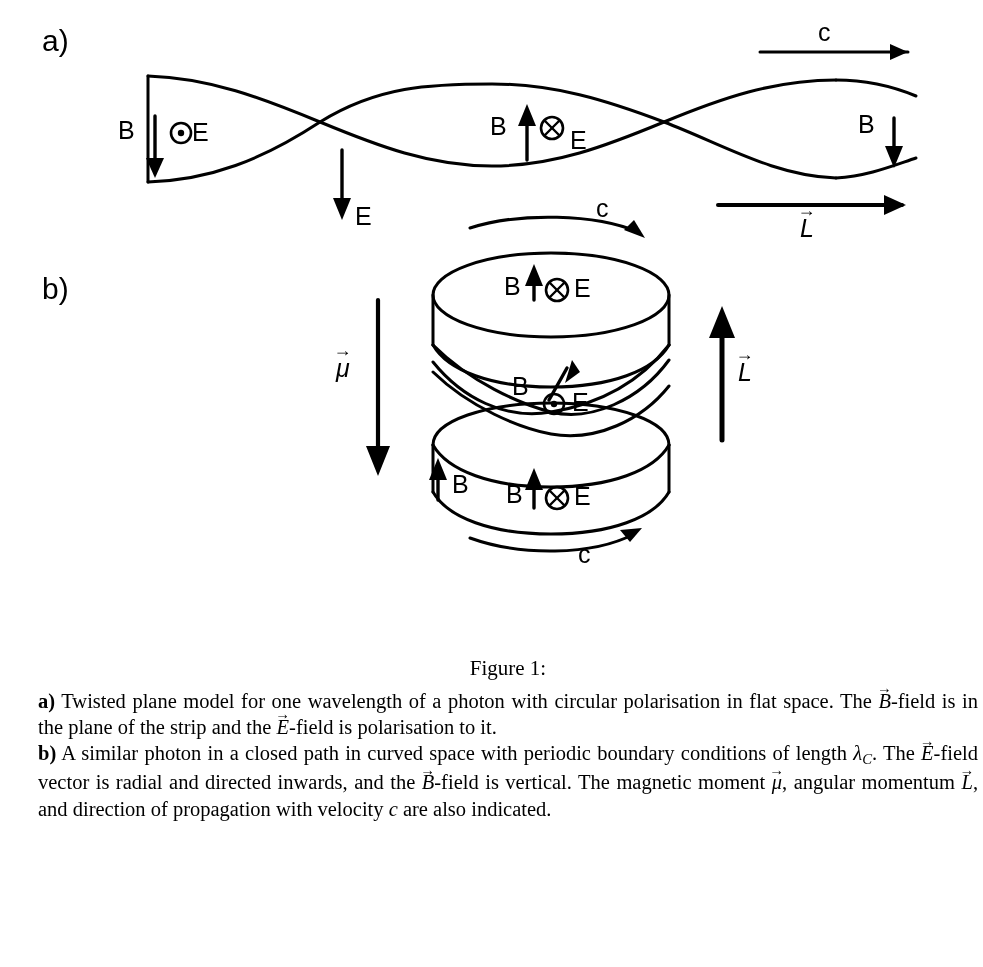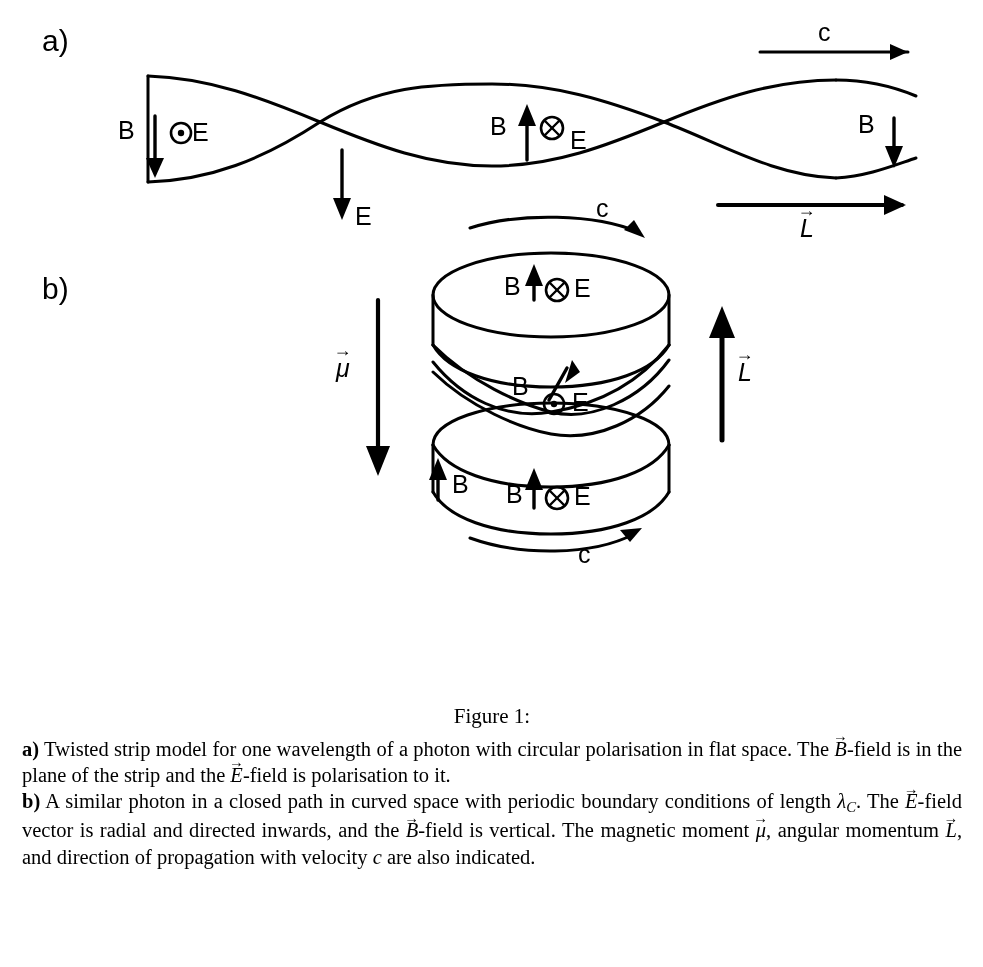--- a/index.html
+++ b/index.html
@@ -40,28 +40,27 @@
   .fig-text {
     position: absolute;
     font-family: "Liberation Sans", sans-serif;
     font-size: 25px;
     white-space: nowrap;
     line-height: 1;
   }
 
   #caption {
     position: absolute;
-    left: 22px;
+    left: 38px;
     top: 655px;
     width: 940px;
     font-family: "Liberation Serif", serif;
     font-size: 20.5px;
     line-height: 1.28;
     text-align: justify;
-    margin-top: 48px;
   }
   #caption-title {
     text-align: center;
     font-size: 21px;
     margin-bottom: 6px;
   }
   #caption p {
     margin: 0;
     text-indent: 0;
   }
@@ -220,18 +219,18 @@
 
   <div class="fig-text" style="left:452px; top:472px;">B</div>
   <div class="fig-text" style="left:506px; top:482px;">B</div>
   <div class="fig-text" style="left:574px; top:484px;">E</div>
 
 </div>
 
 <div id="caption">
   <div id="caption-title">Figure 1:</div>
   <p>
-    <span class="bold">a)</span><span> Twisted strip model for one wavelength of a photon with circular polarisation in flat space. The </span><span class="vecsym">B</span><span>-field is in the plane of the strip and the </span><span class="vecsym">E</span><span>-field is polarisation to it.</span>
+    <span class="bold">a)</span><span> Twisted plane model for one wavelength of a photon with circular polarisation in flat space. The </span><span class="vecsym">B</span><span>-field is in the plane of the strip and the </span><span class="vecsym">E</span><span>-field is polarisation to it.</span>
   </p>
   <p>
     <span class="bold">b)</span><span> A similar photon in a closed path in curved space with periodic boundary conditions of length </span><span class="it">λ</span><span class="sub">C</span><span>. The </span><span class="vecsym">E</span><span>-field vector is radial and directed inwards, and the </span><span class="vecsym">B</span><span>-field is vertical. The magnetic moment </span><span class="vecsym">μ</span><span>, angular momentum </span><span class="vecsym">L</span><span>, and direction of propagation with velocity </span><span class="it">c</span><span> are also indicated.</span>
   </p>
 </div>
 
 </body></html>

